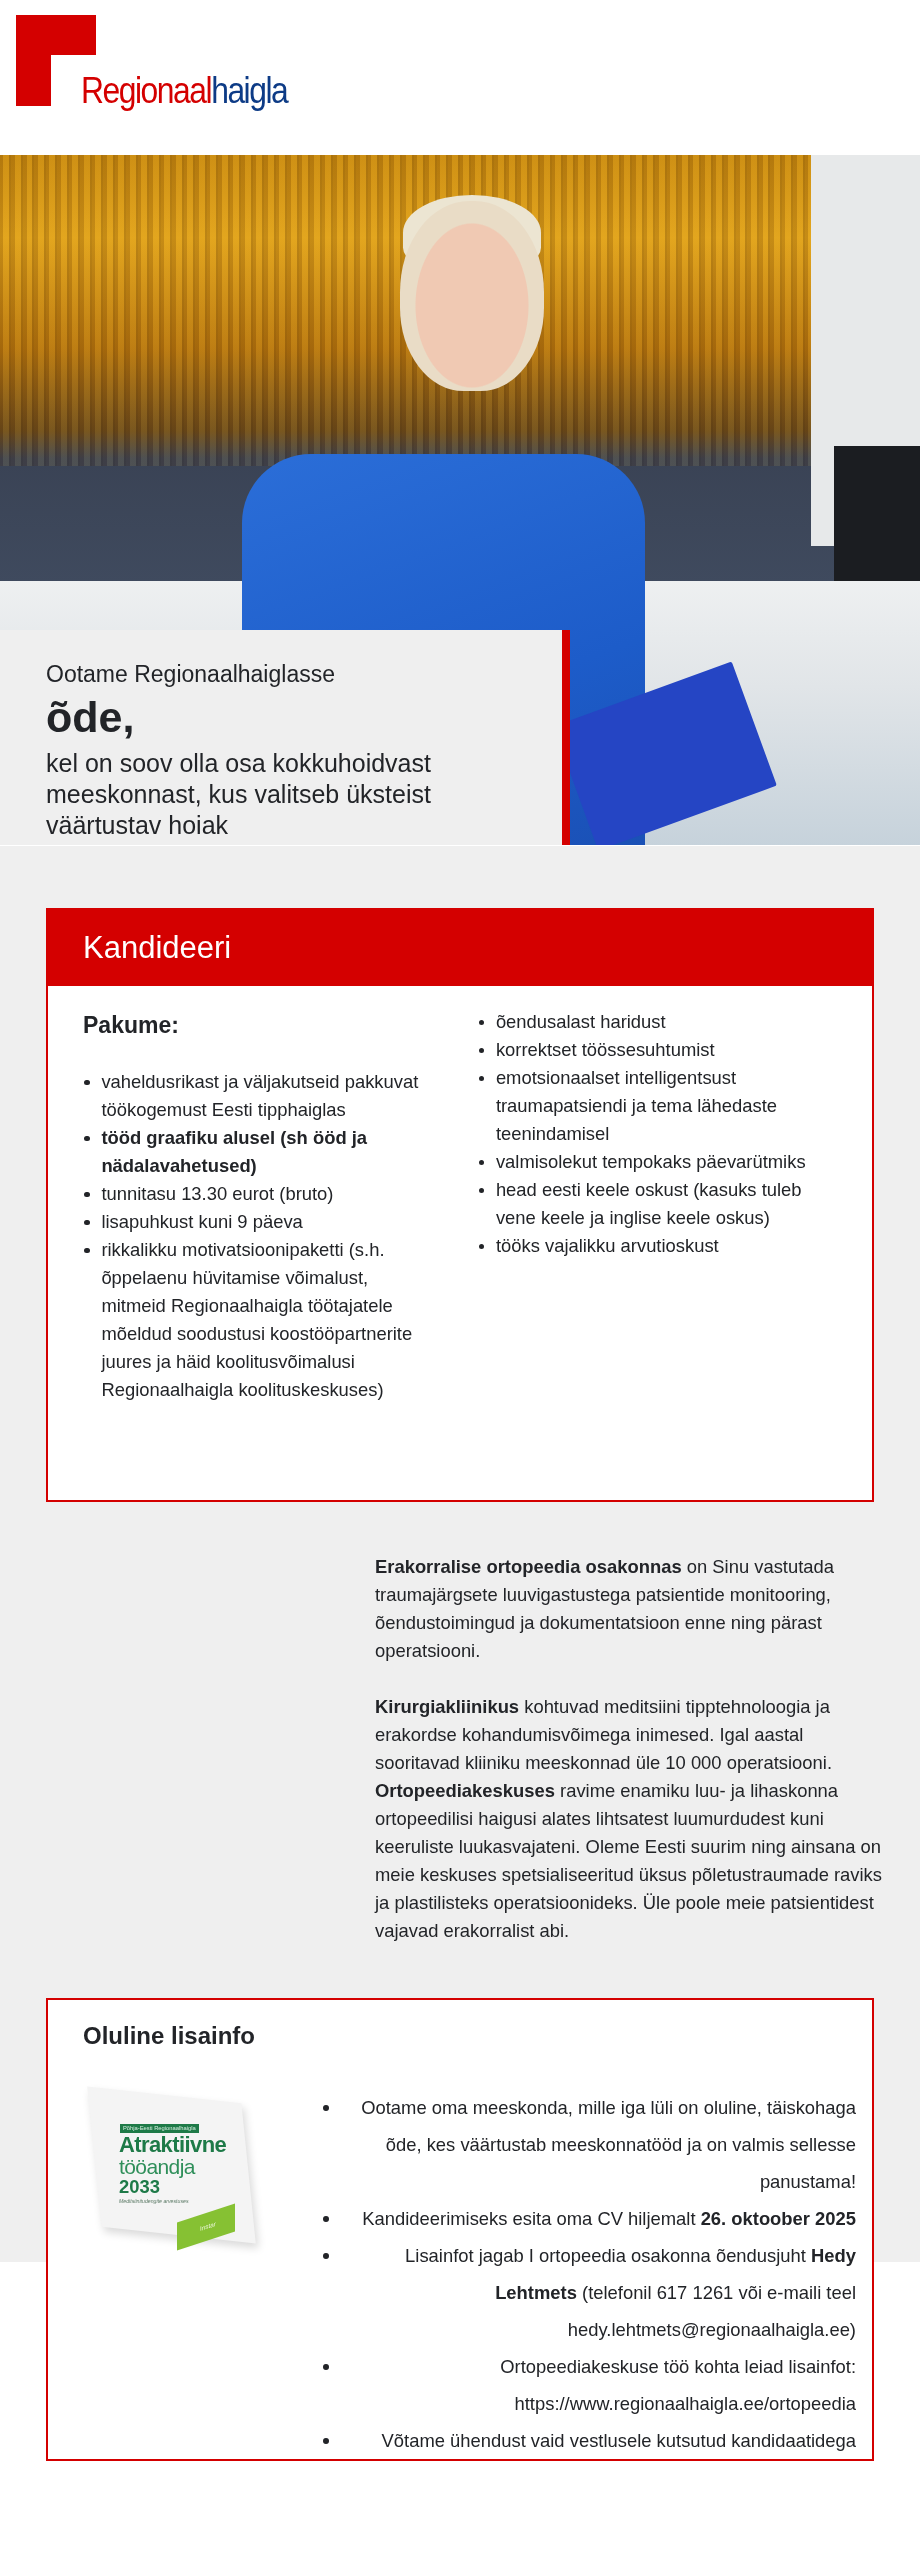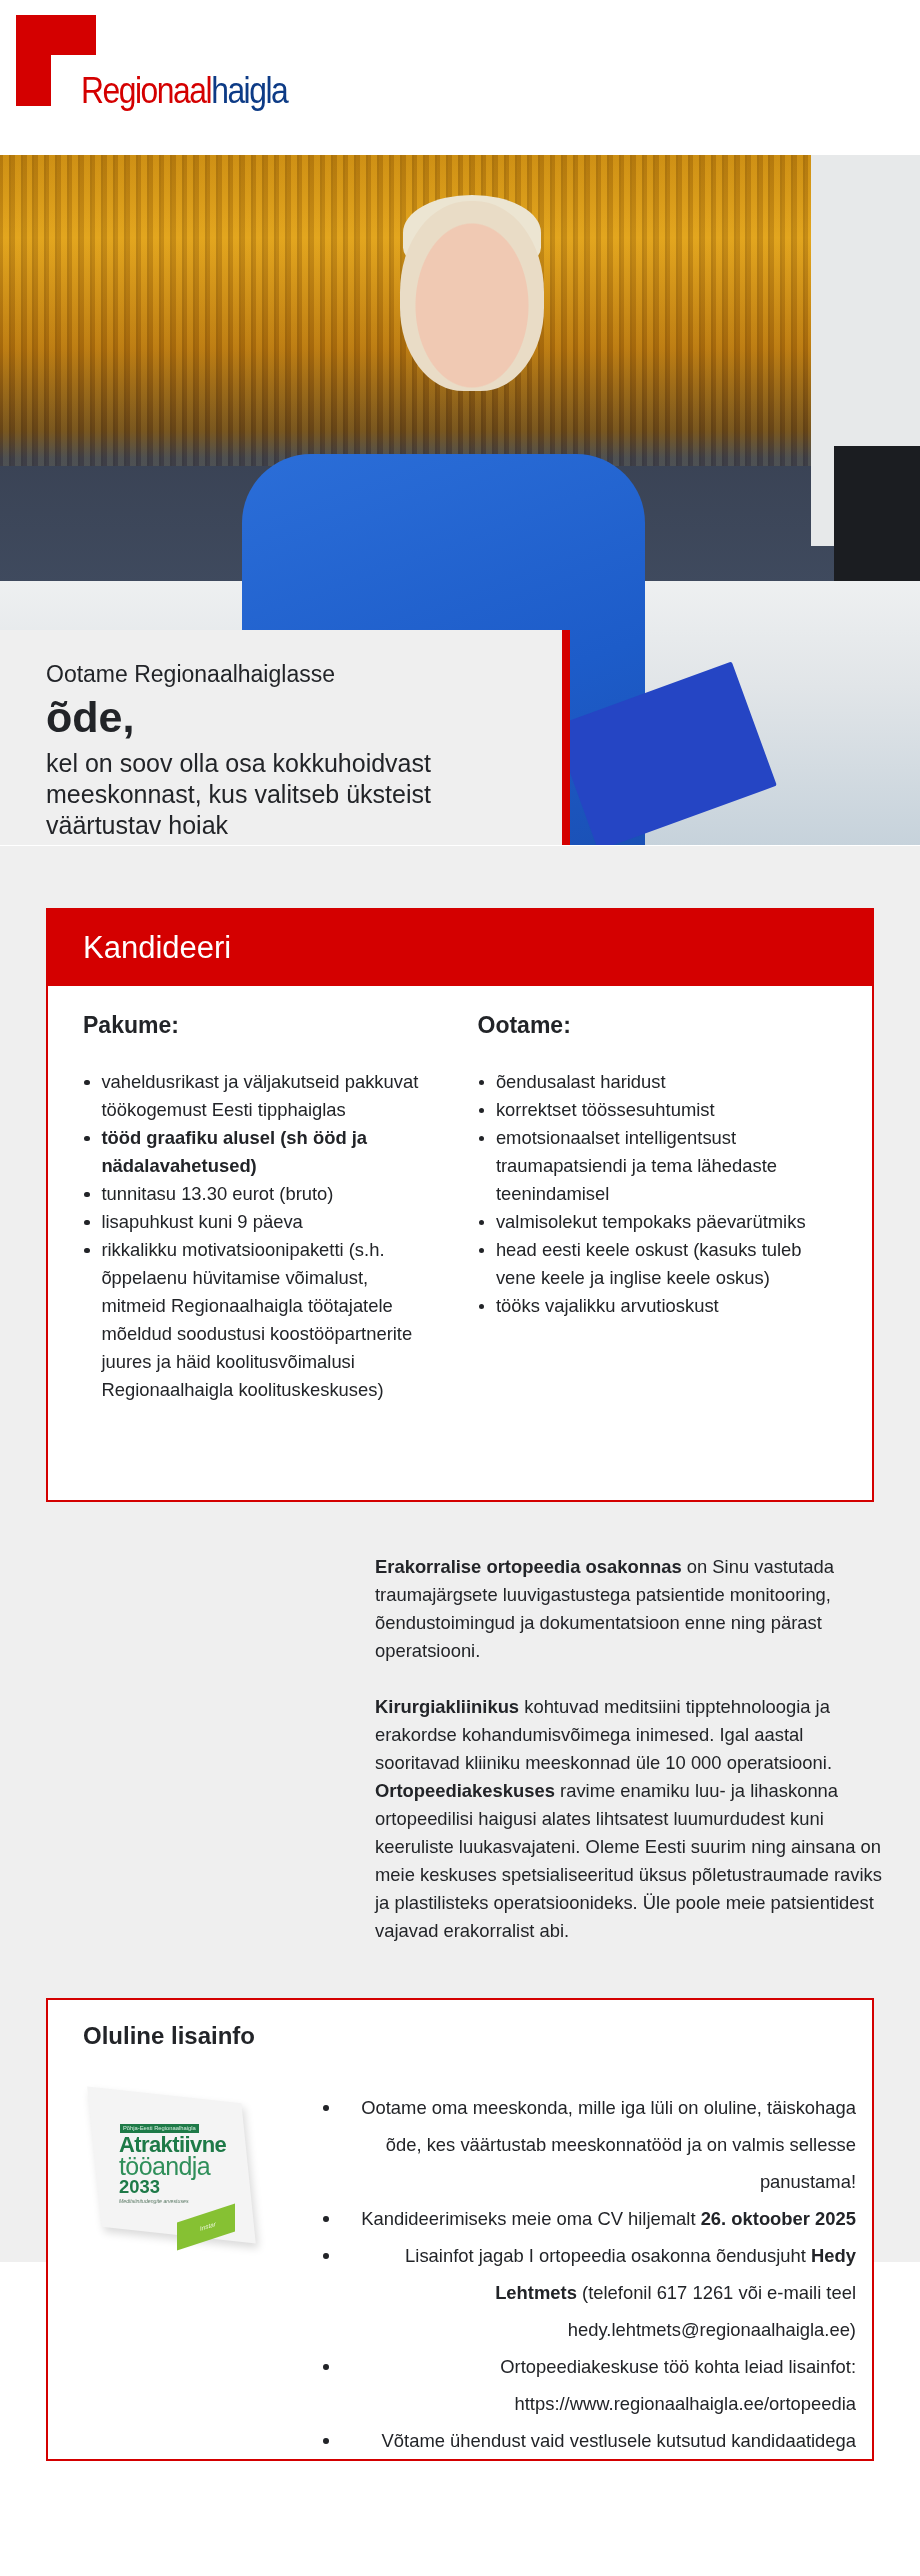--- a/index.html
+++ b/index.html
@@ -121,21 +121,21 @@
   }
   .badge-sheet {
     position: absolute; left: 5.8px; top: 3.5px; width: 155px; height: 138px; background: #f4f4f4;
     transform: skewY(12deg) rotate(-6deg); box-shadow: 2.3px 4.6px 8px rgba(0,0,0,0.15);
   }
   .badge-top {
     position: absolute; left: 32px; top: 32px; background: #1e7a48; color: #d6efe0;
     font-size: 5.8px; padding: 1.2px 2.9px; line-height: 7px;
   }
   .badge-line1 { position: absolute; left: 31px; top: 41px; font-size: 22px; font-weight: bold; color: #1e7a48; line-height: 24px; letter-spacing: -0.6px; }
-  .badge-line2 { position: absolute; left: 31px; top: 63px; font-size: 25px; color: #2f8f5a; line-height: 23px; letter-spacing: -0.6px; }
+  .badge-line2 { position: absolute; left: 31px; top: 63px; font-size: 21px; color: #2f8f5a; line-height: 23px; letter-spacing: -0.6px; }
   .badge-line3 { position: absolute; left: 31px; top: 85px; font-size: 18.4px; font-weight: bold; color: #1e7a48; line-height: 19.6px; }
   .badge-line4 { position: absolute; left: 31px; top: 106px; font-size: 5.2px; font-style: italic; color: #5c7a66; }
   .badge-green {
     position: absolute; left: 89px; top: 121px; width: 58px; height: 28px; background: #86c133;
     transform: skewY(-18deg); color: #eaf6d9; font-size: 6.3px; line-height: 28px; padding-left: 23px;
   }
   .info-list {
     position: absolute; left: 273px; top: 89px; width: 535px; list-style: none;
   }
   .info-list li { position: relative; padding-left: 21px; font-size: 18.4px; line-height: 37px; color: #222428; text-align: right; }
@@ -182,21 +182,20 @@
       <h3>Pakume:</h3>
       <ul class="narrow">
         <li>vaheldusrikast ja väljakutseid pakkuvat töökogemust Eesti tipphaiglas</li>
         <li><b>tööd graafiku alusel (sh ööd ja nädalavahetused)</b></li>
         <li>tunnitasu 13.30 eurot (bruto)</li>
         <li>lisapuhkust kuni 9 päeva</li>
         <li>rikkalikku motivatsioonipaketti (s.h. õppelaenu hüvitamise võimalust, mitmeid Regionaalhaigla töötajatele mõeldud soodustusi koostööpartnerite juures ja häid koolitusvõimalusi Regionaalhaigla koolituskeskuses)</li>
       </ul>
     </div>
     <div class="col">
-      <h3>Ootame:</h3>
       <ul class="narrow">
         <li>õendusalast haridust</li>
         <li>korrektset töössesuhtumist</li>
         <li>emotsionaalset intelligentsust traumapatsiendi ja tema lähedaste teenindamisel</li>
         <li>valmisolekut tempokaks päevarütmiks</li>
         <li>head eesti keele oskust (kasuks tuleb vene keele ja inglise keele oskus)</li>
         <li>tööks vajalikku arvutioskust</li>
       </ul>
     </div>
   </div>
@@ -213,19 +212,19 @@
     <div class="badge-sheet"></div>
     <div class="badge-top">Põhja-Eesti Regionaalhaigla</div>
     <div class="badge-line1">Atraktiivne</div>
     <div class="badge-line2">tööandja</div>
     <div class="badge-line3">2033</div>
     <div class="badge-line4">Meditsiinitudengite arvestuses</div>
     <div class="badge-green">Instar</div>
   </div>
   <ul class="info-list">
     <li>Ootame oma meeskonda, mille iga lüli on oluline, täiskohaga õde, kes väärtustab meeskonnatööd ja on valmis sellesse panustama!</li>
-    <li><span>Kandideerimiseks meie oma CV hiljemalt </span><b>26. oktoober 2025</b></li>
+    <li><span>Kandideerimiseks esita oma CV hiljemalt </span><b>26. oktoober 2025</b></li>
     <li><span>Lisainfot jagab I ortopeedia osakonna õendusjuht </span><b>Hedy Lehtmets</b><span> (telefonil 617 1261 või e-maili teel hedy.lehtmets@regionaalhaigla.ee)</span></li>
     <li><span>Ortopeediakeskuse töö kohta leiad lisainfot: </span><span>https://www.regionaalhaigla.ee/ortopeedia</span></li>
     <li>Võtame ühendust vaid vestlusele kutsutud kandidaatidega</li>
   </ul>
 </div>
 
 
 </body></html>

